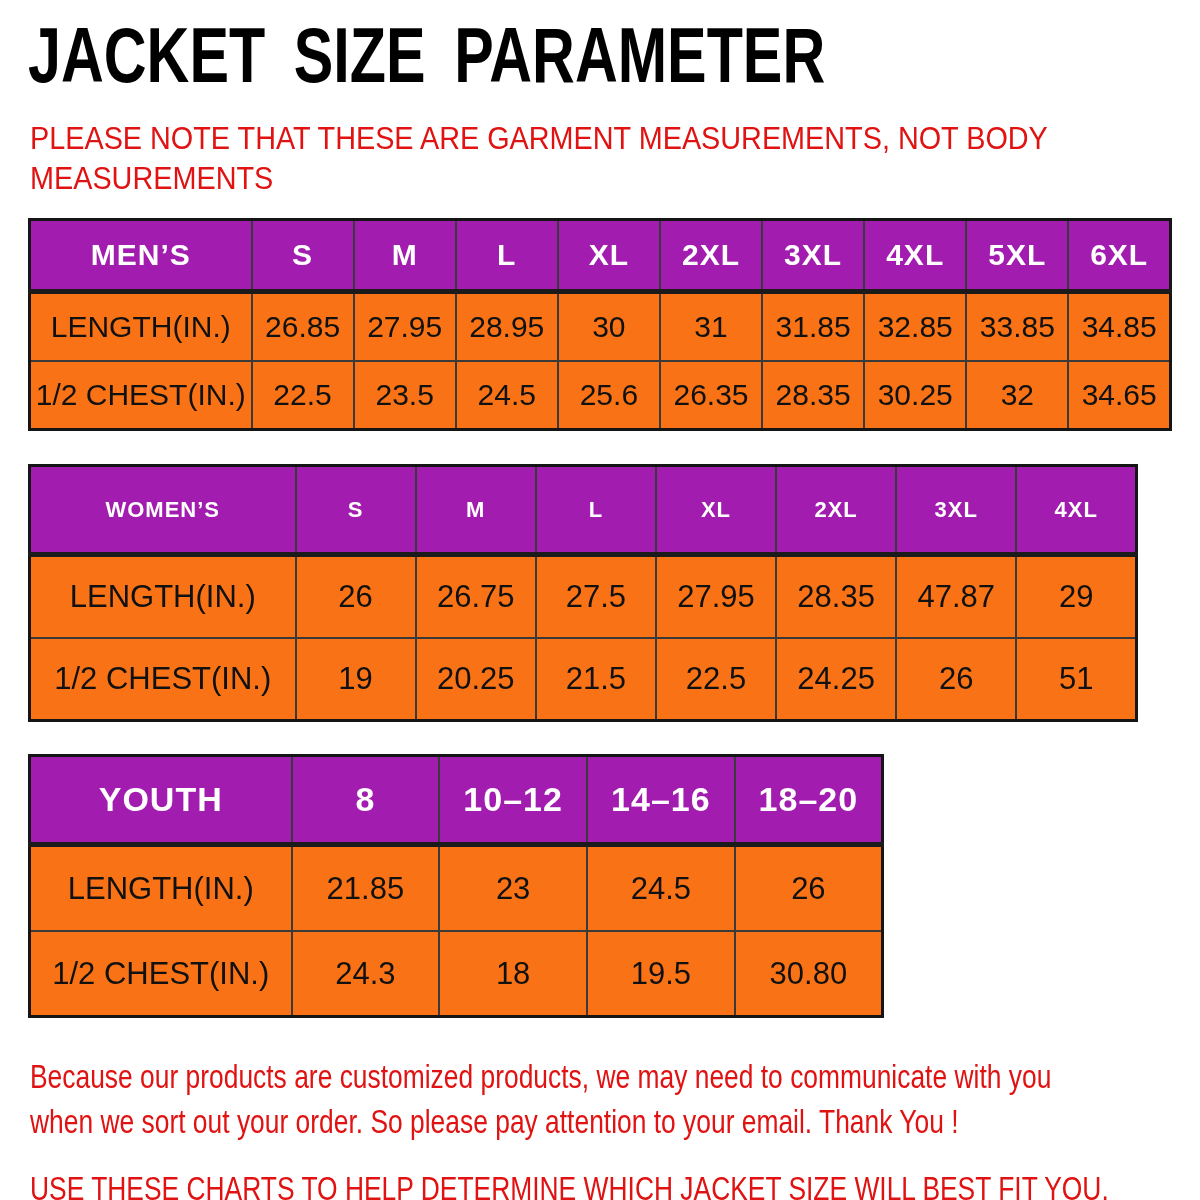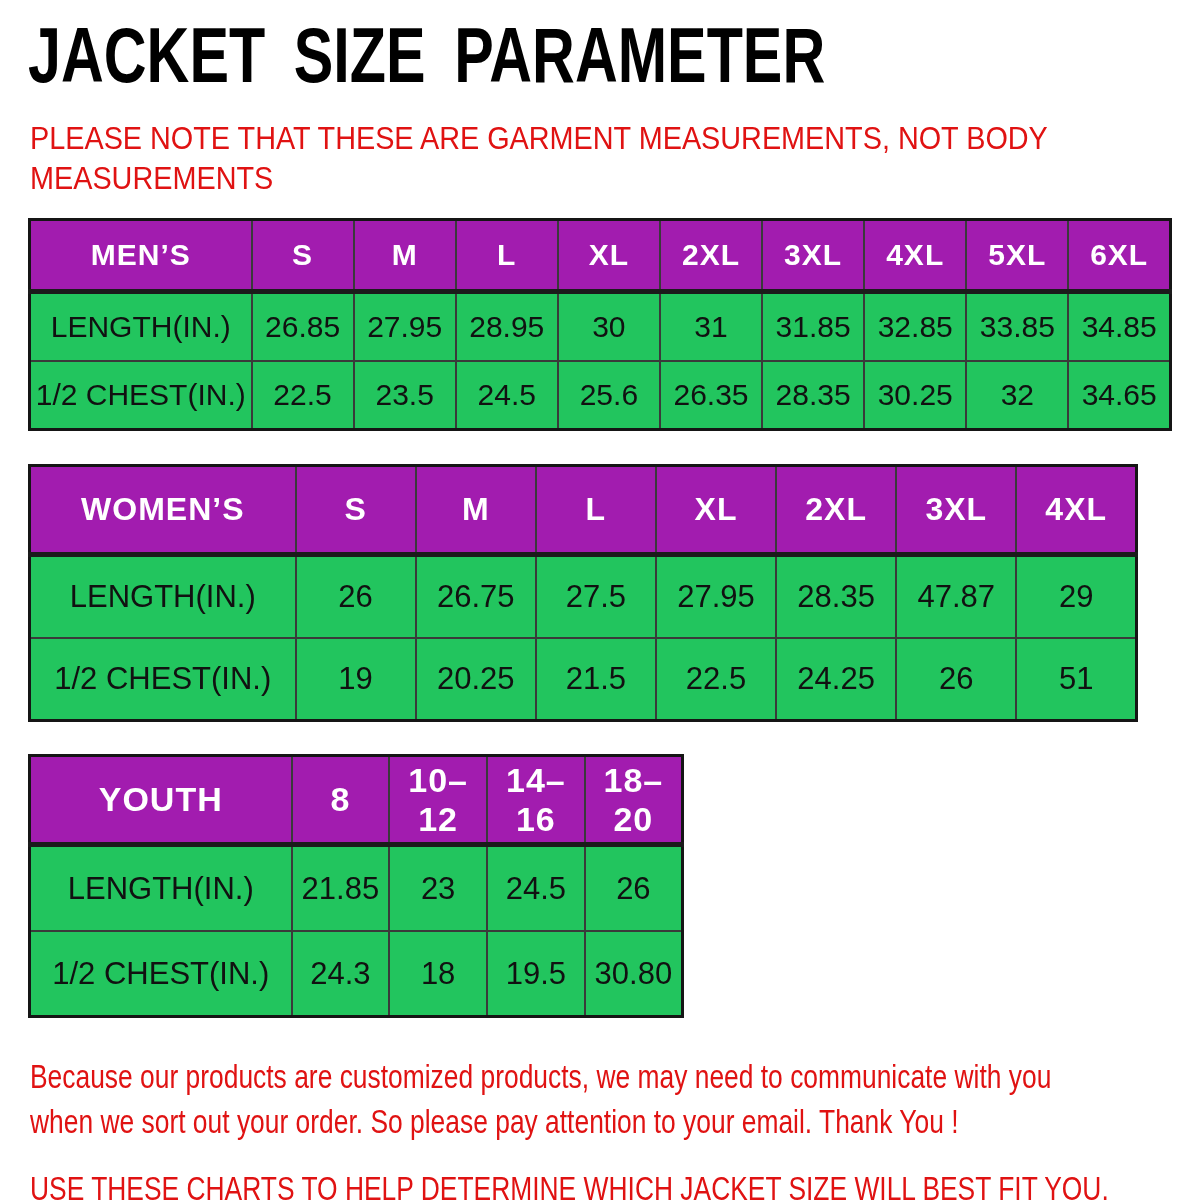--- a/index.html
+++ b/index.html
@@ -46,31 +46,31 @@
     padding:0;
     overflow:hidden;
   }
   table.size-table thead th {
     background:#a21caf;
     color:#ffffff;
     font-weight:bold;
     border-bottom:5px solid #1b1b1b;
     letter-spacing:1px;
   }
-  table.size-table tbody td { background:#22c55e; color:#111111; }
+  table.size-table tbody td { background:#f97316; color:#111111; }
 
   .mens  { width:1144px; margin-top:20px; }
   .mens  thead th { height:68px; font-size:30px; }
   .mens  tbody td { height:66px; font-size:30px; }
 
   .womens { width:1110px; margin-top:33px; }
-  .womens thead th { height:85px; font-size:32px; }
+  .womens thead th { height:85px; font-size:22px; }
   .womens tbody td { height:80px; font-size:31px; }
 
-  .youth { width:656px; margin-top:32px; }
+  .youth { width:856px; margin-top:32px; }
   .youth thead th { height:85px; font-size:34px; }
   .youth tbody td { height:83px; font-size:31px; }
 
   .footer-para {
     margin:36px 0 0 2px;
     color:#e01212;
     font-size:33px;
     line-height:45px;
     white-space:nowrap;
     transform:scaleX(0.80);

